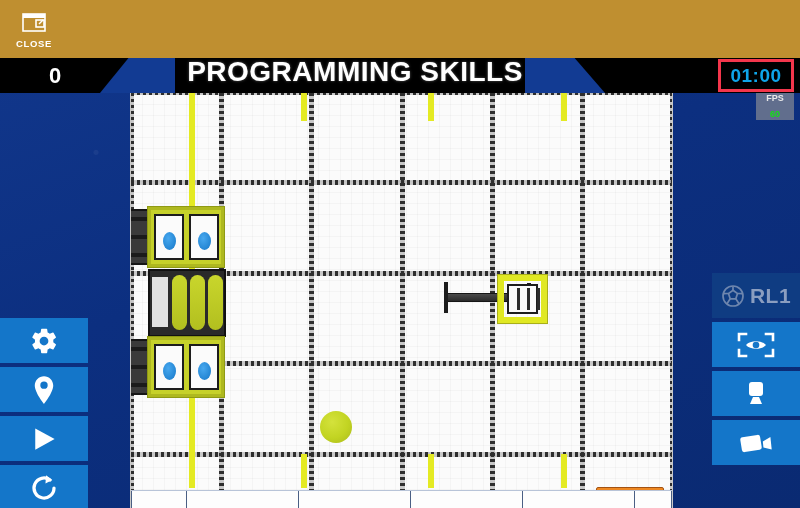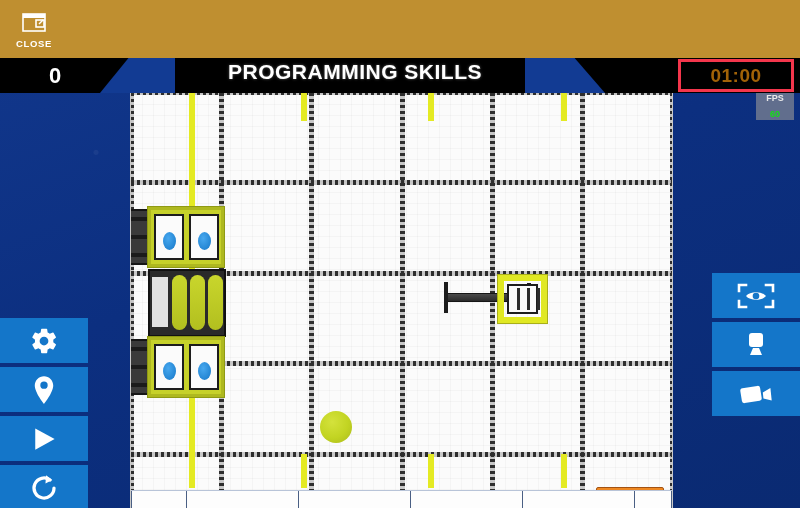--- a/index.html
+++ b/index.html
@@ -55,29 +55,29 @@
   }
   .trapL, .trapR {
     position:absolute; top:0; height:35px;
     background:#123b93;
   }
   .trapL { left:100px; width:75px; clip-path:polygon(38% 0,100% 0,100% 100%,0 100%); }
   .trapR { left:525px; width:80px; clip-path:polygon(0 0,62% 0,100% 100%,0 100%); }
   #title {
     position:absolute; left:170px; top:0; width:370px; height:28px;
     display:flex; align-items:center; justify-content:center;
-    color:#fff; font-size:21px; font-weight:bold; letter-spacing:.5px;
+    color:#fff; font-size:28px; font-weight:bold; letter-spacing:.5px;
     text-shadow:0 0 3px rgba(255,255,255,.35);
     z-index:3;
   }
   #timerbox {
-    position:absolute; right:6px; top:1px; width:116px; height:33px;
+    position:absolute; right:6px; top:1px; width:76px; height:33px;
     background:#000; border:3px solid #f4364c;
     display:flex; align-items:center; justify-content:center;
-    color:#a16207; font-size:19px; font-weight:bold; letter-spacing:.5px;
+    color:#0ea5e9; font-size:19px; font-weight:bold; letter-spacing:.5px;
     z-index:4;
   }
   #fpsbox {
     position:absolute; right:6px; top:92px; width:38px; height:28px;
     background:rgba(150,150,150,.62);
     display:flex; flex-direction:column; align-items:center; justify-content:center;
     z-index:16; line-height:1;
   }
   #fpsbox .fps-lab { font-size:9px; font-weight:bold; color:#e9e9e9; }
   #fpsbox .fps-val { font-size:9px; font-weight:bold; color:#15e016; margin-top:7px; }
@@ -361,20 +361,30 @@
       <svg width="30" height="30" viewBox="0 0 24 24" fill="none" stroke="#fff" stroke-width="2.6">
         <path d="M20 12a8 8 0 11-3.2-6.4" stroke-linecap="round"></path>
         <path d="M13.6 1.8 L18.6 5.6 L13.2 8.3 Z" fill="#fff" stroke="none"></path>
       </svg>
     </span>
   </div>
 </div>
 
 <div id="rightbar">
 
+  <div class="rctl disabled">
+    <span>
+      <svg width="24" height="24" viewBox="0 0 24 24" fill="none" stroke="#6e86ae" stroke-width="1.7">
+        <circle cx="12" cy="12" r="10"></circle>
+        <path d="M12 6.2 L16.5 9.5 L14.8 14.8 L9.2 14.8 L7.5 9.5 Z"></path>
+        <path d="M12 2.2 L12 6.2 M22 9.6 L16.5 9.5 M18.2 20 L14.8 14.8 M5.8 20 L9.2 14.8 M2 9.6 L7.5 9.5"></path>
+      </svg>
+    </span>
+    <span class="rlabel">RL1</span>
+  </div>
 
 
   <div class="rctl">
     <span>
       <svg width="40" height="28" viewBox="0 0 40 28">
         <g stroke="#fff" stroke-width="2.6" fill="none" stroke-linecap="square">
           <path d="M3 9 V3 H10"></path>
             <path d="M30 3 H37 V9"></path>
           <path d="M37 19 V25 H30"></path>
             <path d="M10 25 H3 V19"></path>

